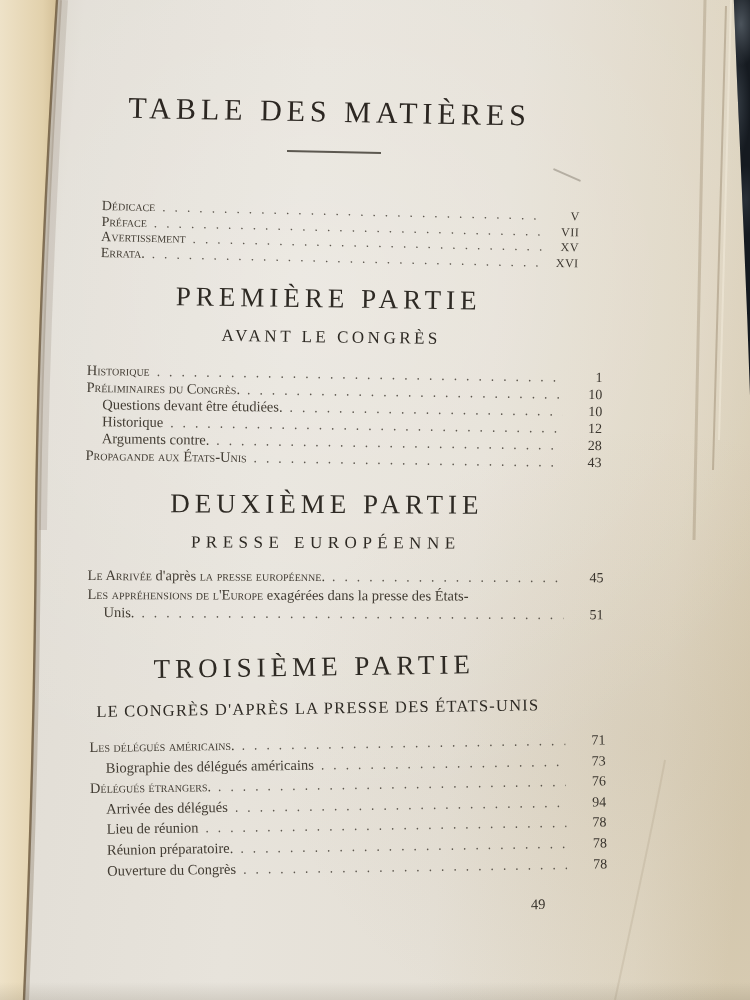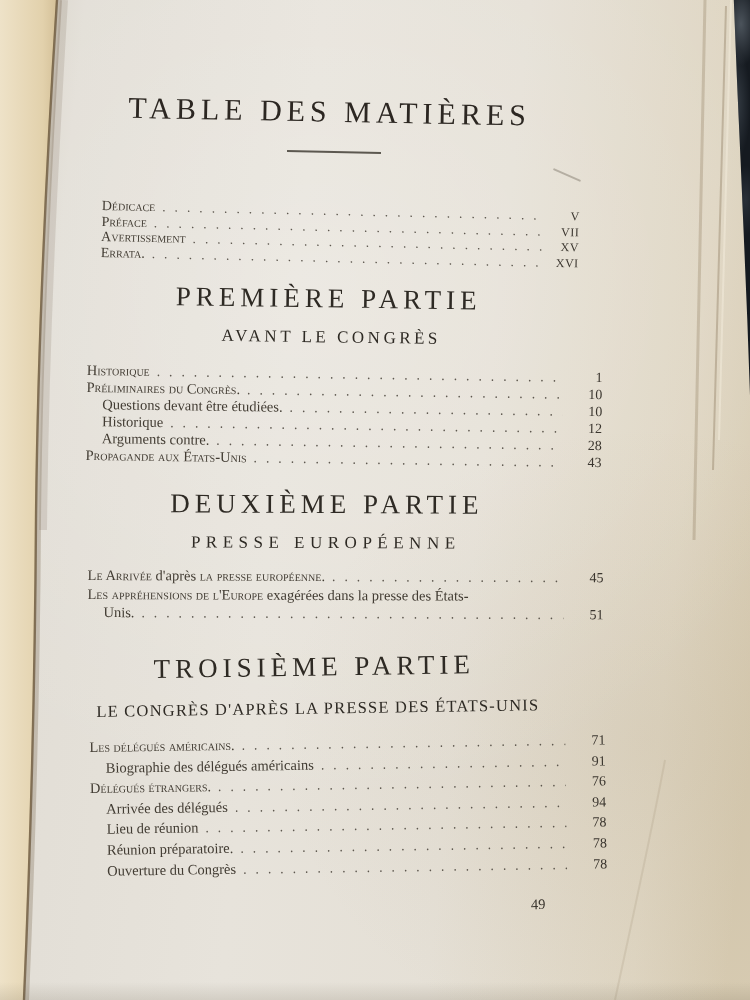--- a/index.html
+++ b/index.html
@@ -186,21 +186,21 @@
     <div class="p-sub">LE CONGRÈS D'APRÈS LA PRESSE DES ÉTATS-UNIS</div>
     <div class="toc-list">
         <div class="row">
           <span class="label"><span class="sc">Les délégués américains.</span></span>
           <span class="leader">................................................................................</span>
           <span class="num">71</span>
         </div>
         <div class="row ind">
           <span class="label"><span>Biographie des délégués américains</span></span>
           <span class="leader">................................................................................</span>
-          <span class="num">91</span>
+          <span class="num">73</span>
         </div>
         <div class="row">
           <span class="label"><span class="sc">Délégués étrangers.</span></span>
           <span class="leader">................................................................................</span>
           <span class="num">76</span>
         </div>
         <div class="row ind">
           <span class="label"><span>Arrivée des délégués</span></span>
           <span class="leader">................................................................................</span>
           <span class="num">94</span>

